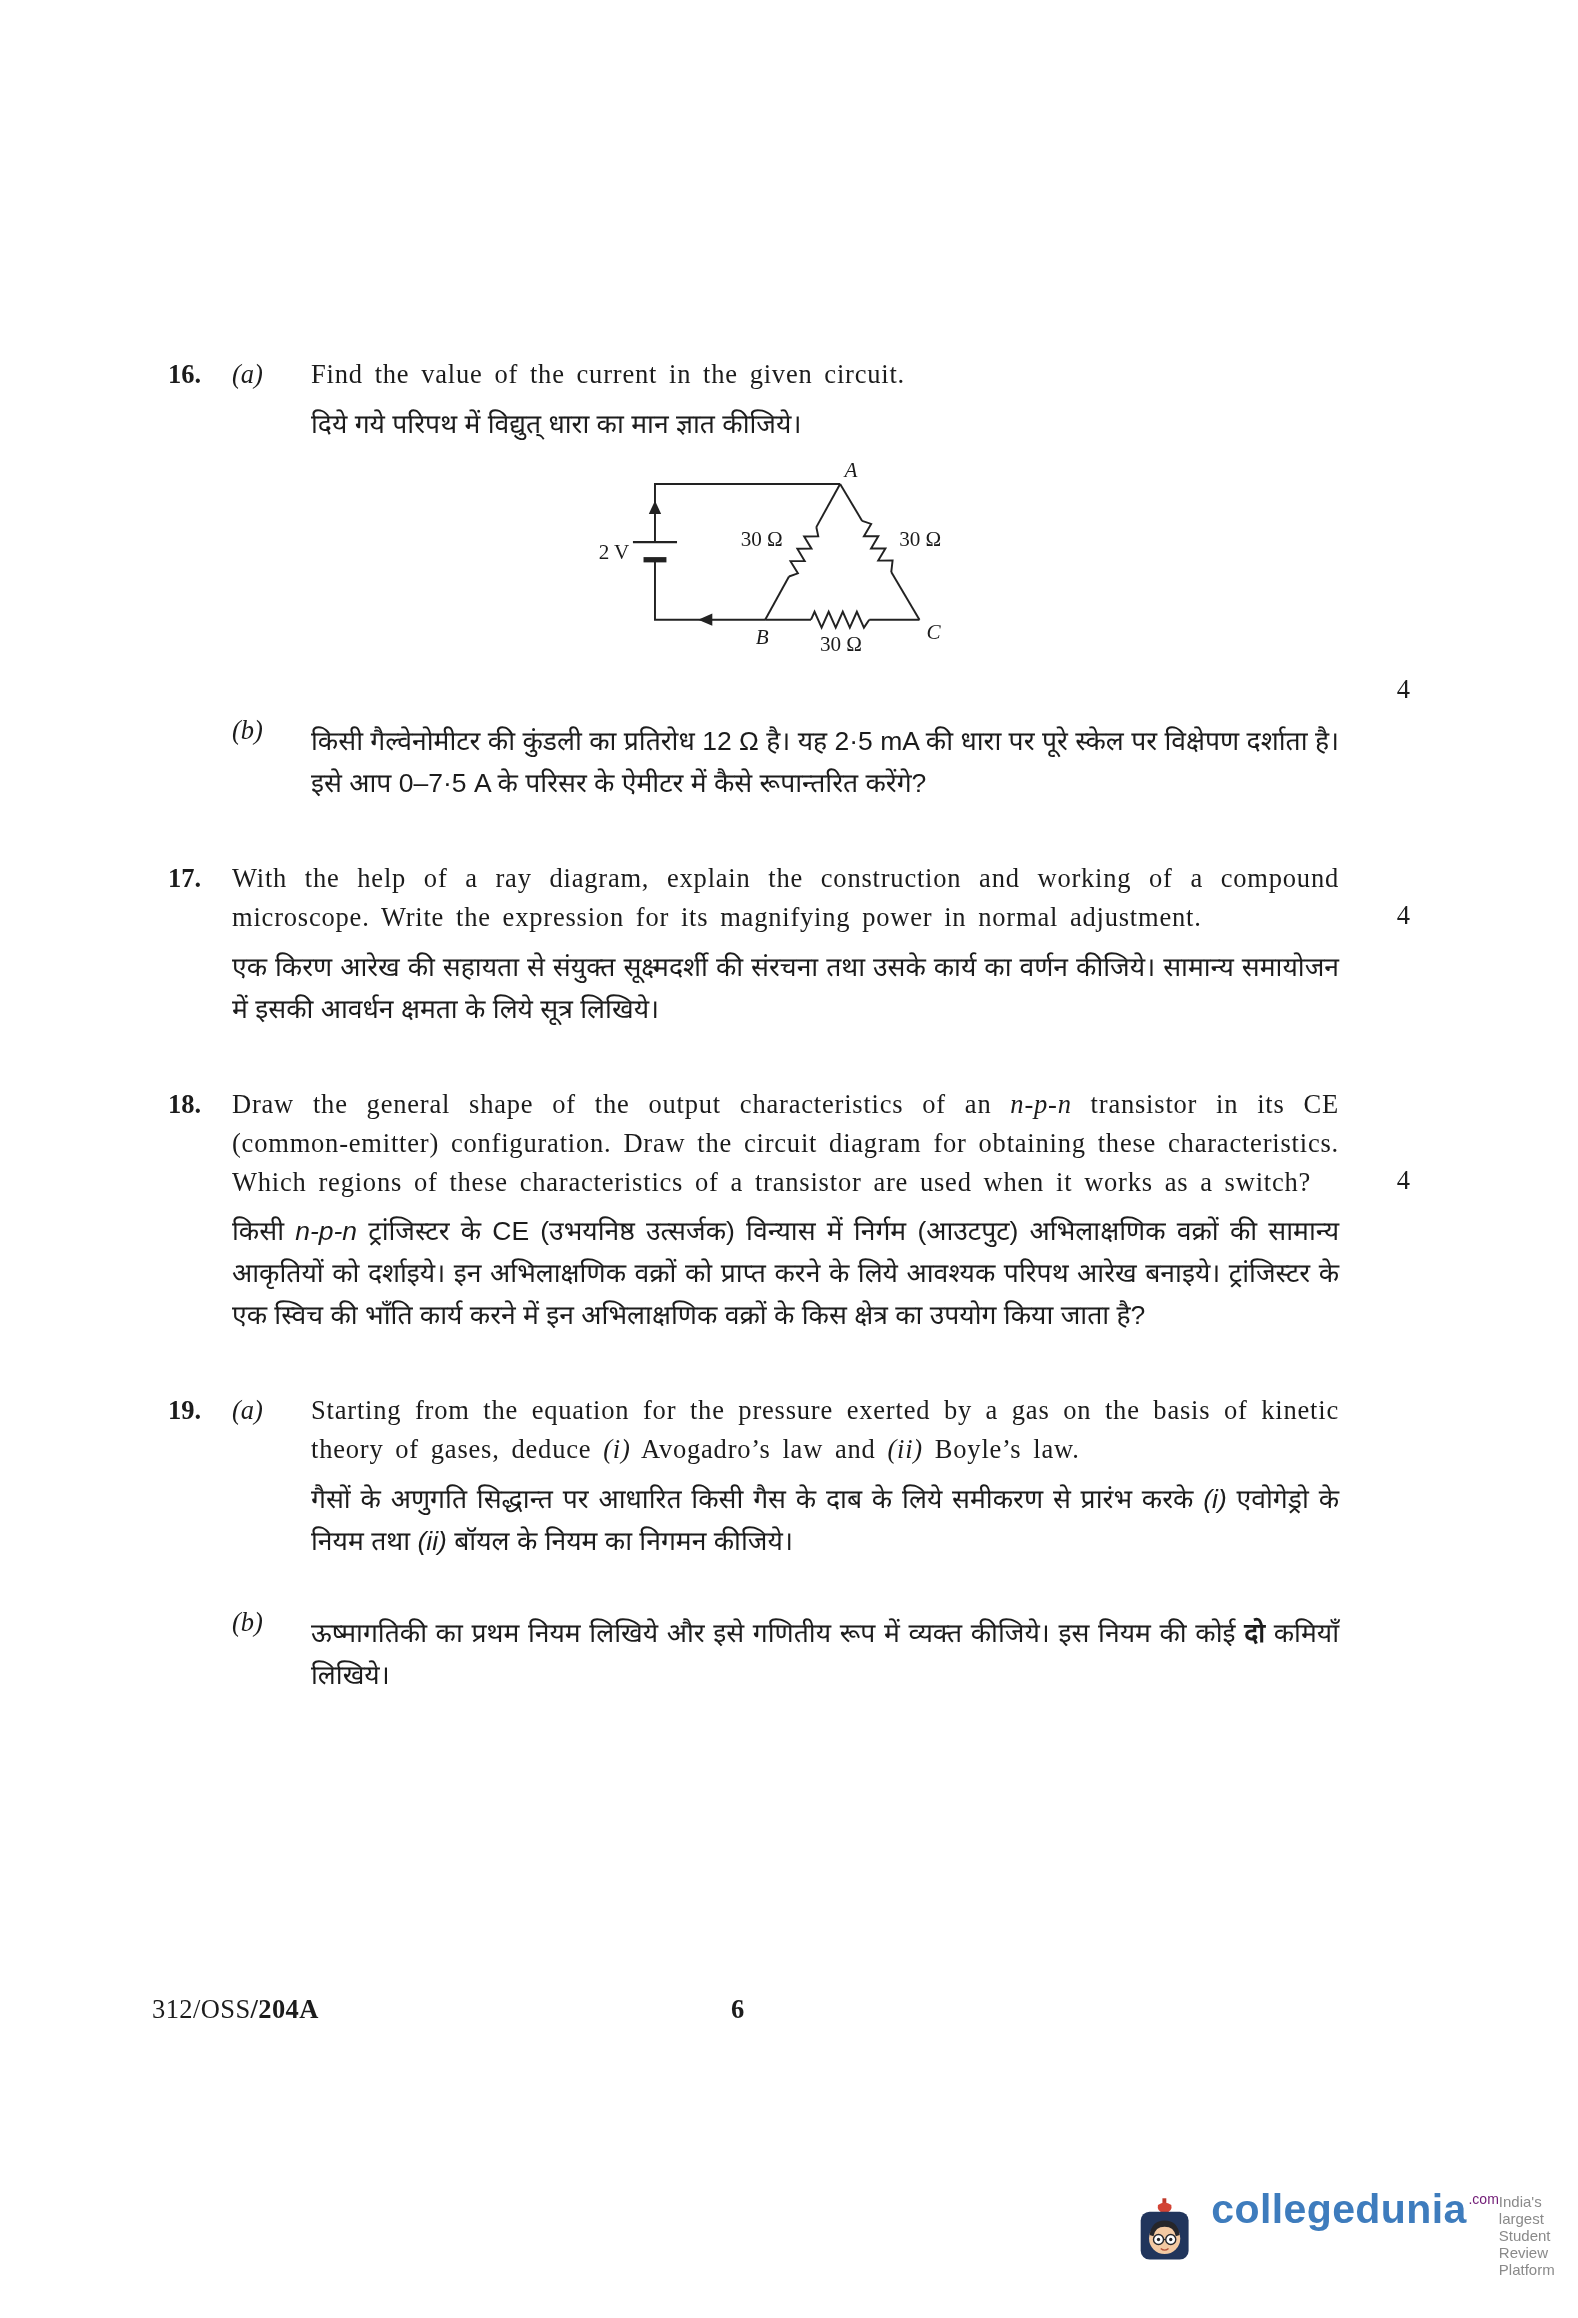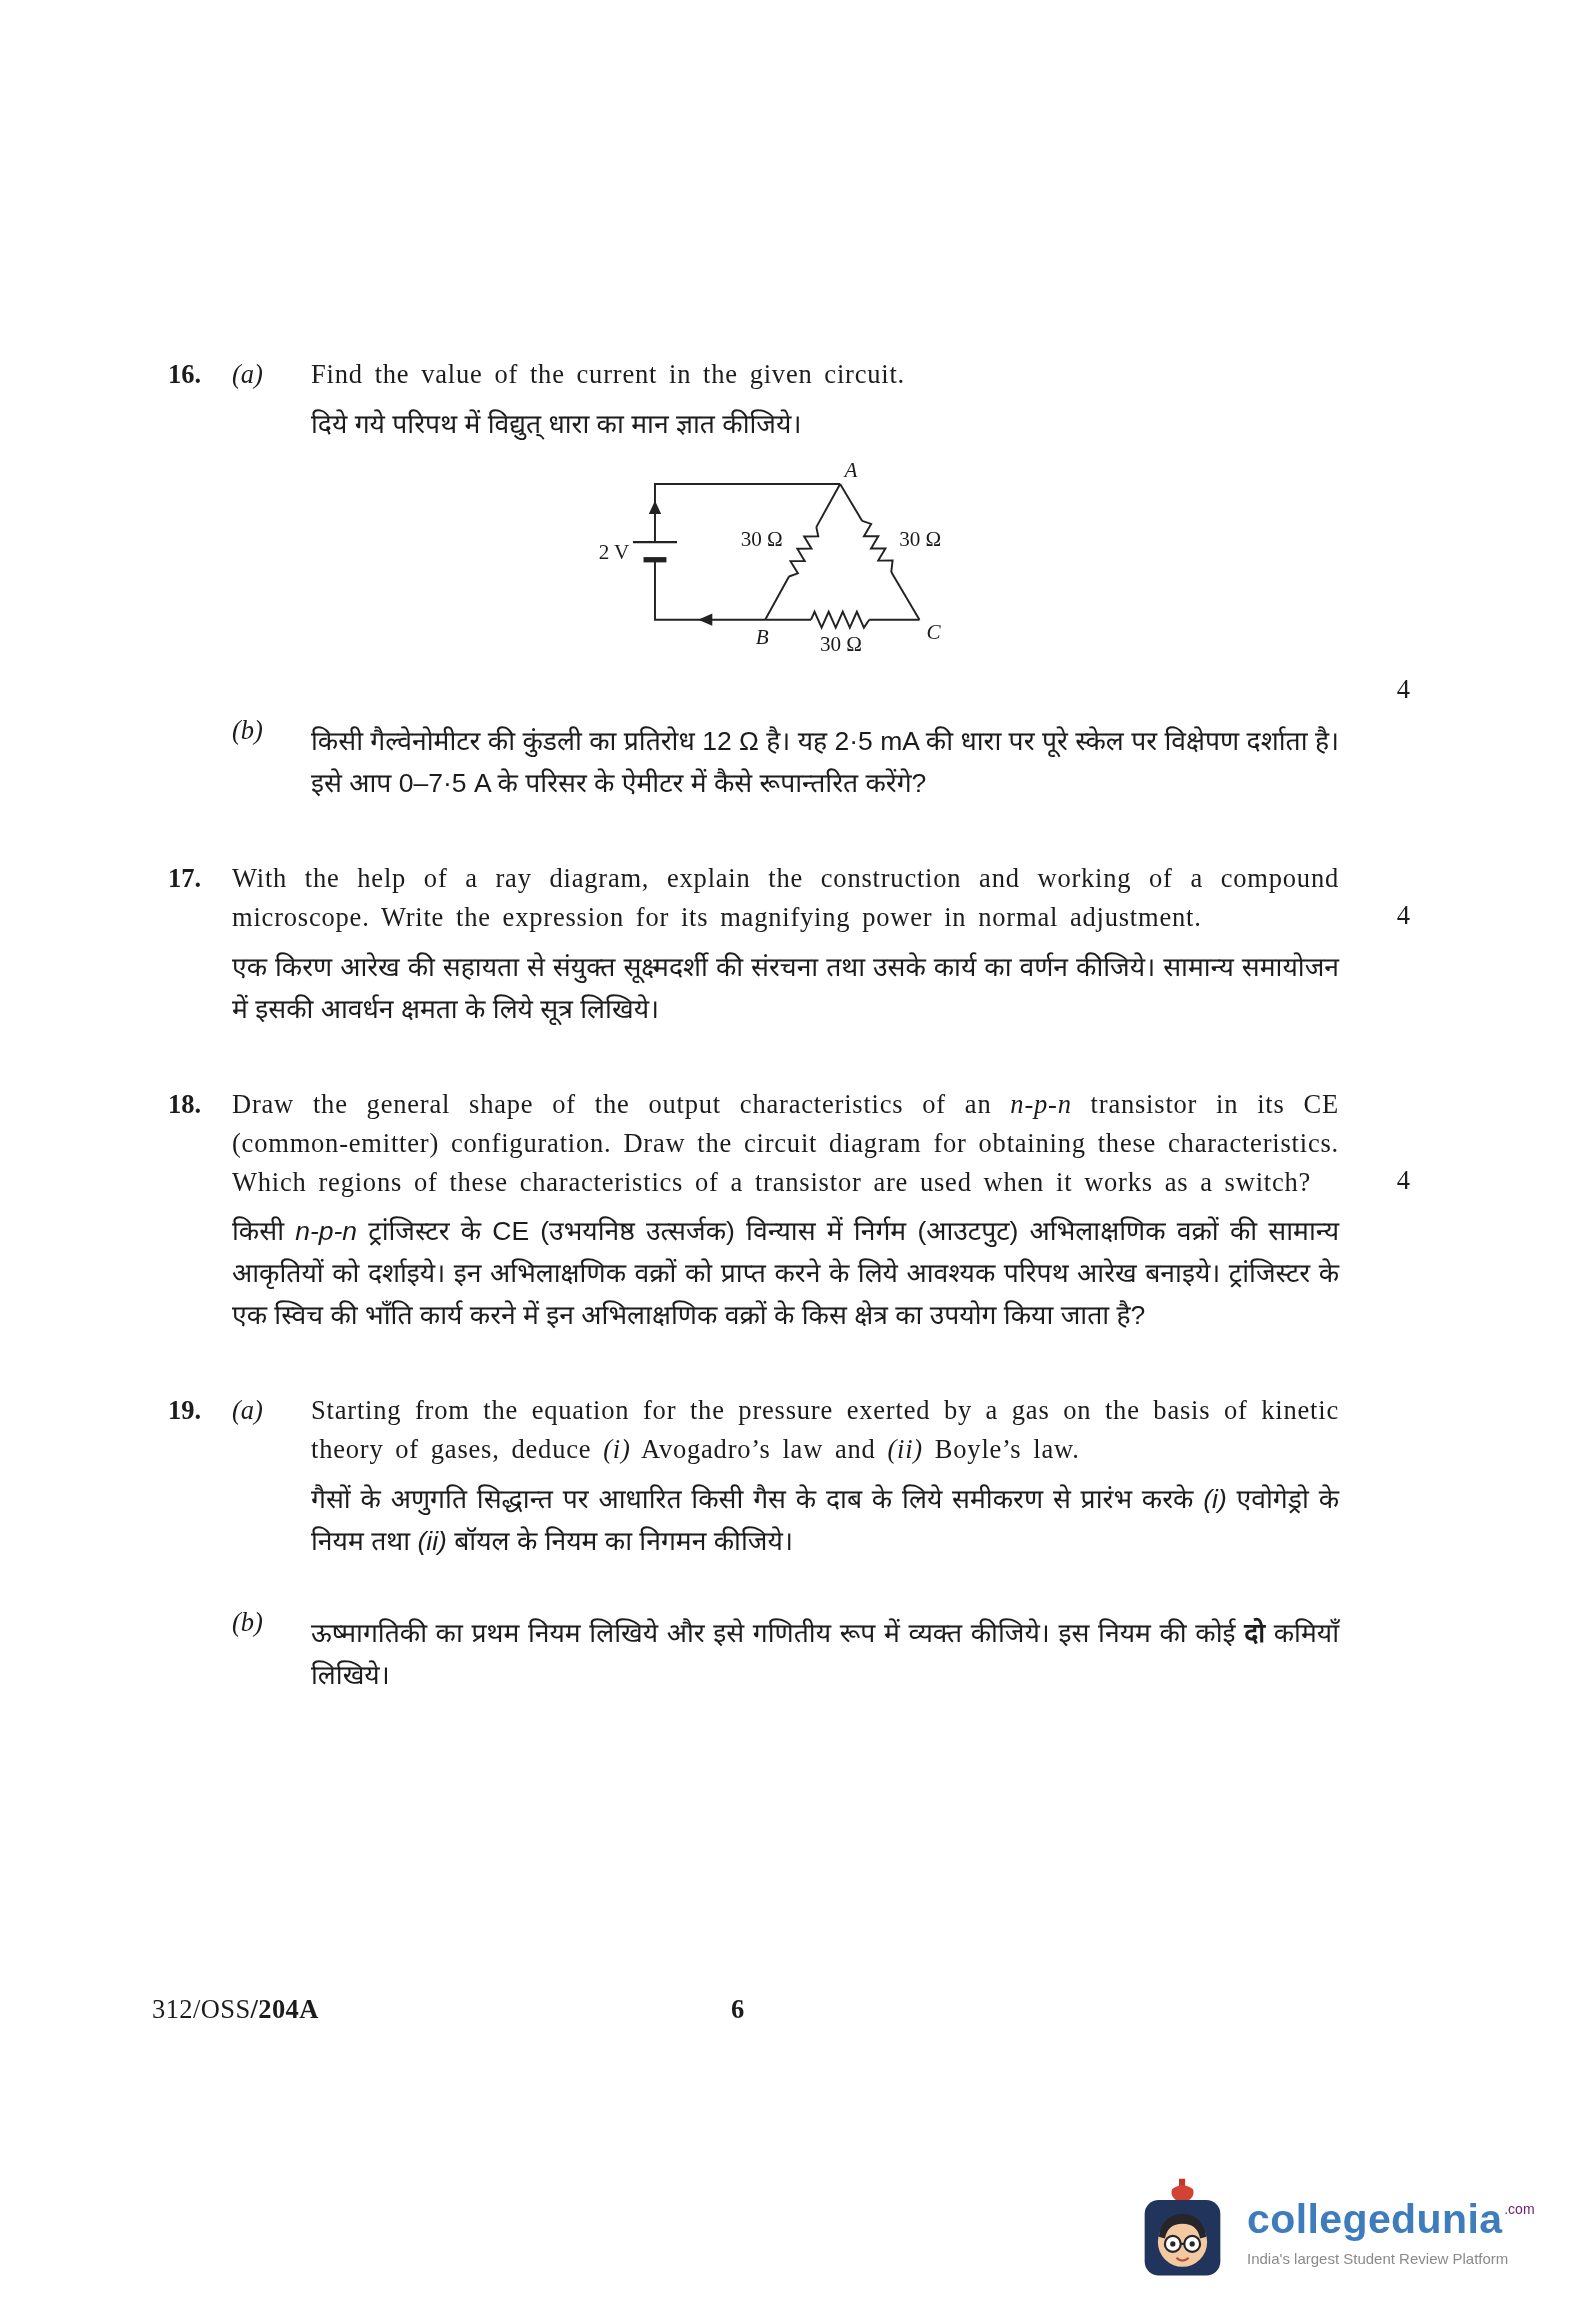--- a/index.html
+++ b/index.html
@@ -52,21 +52,21 @@
   .footer .pageno {
     position:absolute; left:0; right:0; text-align:center;
     font-weight:bold;
   }
 
   .logo {
     position:absolute; left:1134px; top:2154px; width:424px; height:155px;
     display:flex; align-items:center; gap:16px;
     font-family:"Liberation Sans", sans-serif;
   }
-  .logo-text { display:flex; flex-direction:column; }
+  .logo-text { display:flex; }
   .brand-row { display:flex; align-items:flex-start; }
   .brand {
     font-size:41px; font-weight:bold; color:#3e7cbd; letter-spacing:0.4px;
   }
   .brand-suffix { font-size:14px; color:#701a75; margin-top:5.3px; margin-left:1.8px; }
   .tagline { font-size:15px; color:#8a8a8a; margin-top:7px; }
 </style>
 </head>
 <body>
 

